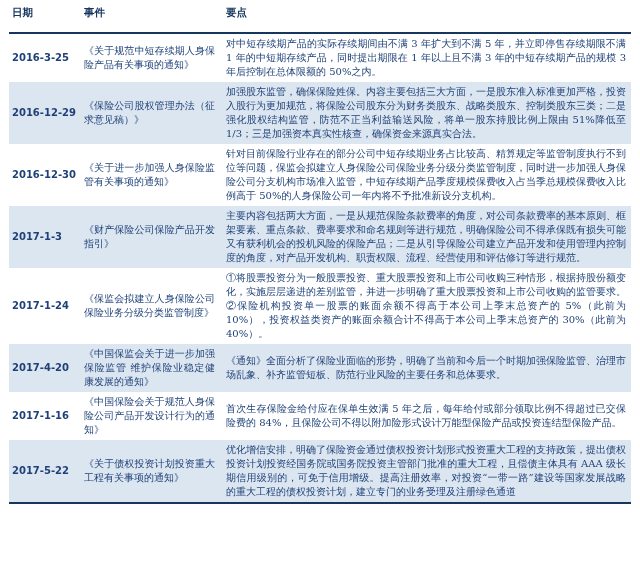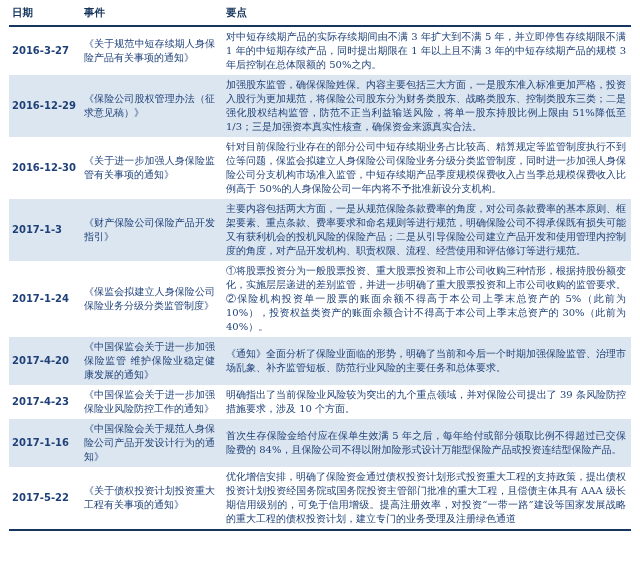--- a/index.html
+++ b/index.html
@@ -28,21 +28,21 @@
     table-layout:fixed;
     border-bottom:2px solid var(--navy);
   }
   col.c-date{width:72px;}
   col.c-event{width:142px;}
   thead th{
     text-align:left;
     color:var(--navy);
     font-weight:bold;
     font-size:10.5px;
-    padding:3px 6px 5px 3px;
+    padding:3px 6px 12px 3px;
     border-bottom:2px solid var(--navy);
     font-family:"DejaVu Sans","Liberation Sans",sans-serif;
     margin-top:20px;
   }
   tbody tr:nth-child(even){background:var(--stripe);}
   tbody td{
     color:var(--text);
     font-size:10px;
     line-height:14px;
     padding:3px 5px 3px 3px;
@@ -78,21 +78,21 @@
     </colgroup>
     <thead>
       <tr>
         <th>日期</th>
         <th>事件</th>
         <th>要点</th>
       </tr>
     </thead>
     <tbody>
       <tr>
-        <td class="date">2016-3-27</td>
+        <td class="date">2016-3-25</td>
         <td class="event">《关于规范中短存续期人身保险产品有关事项的通知》</td>
         <td class="points">对中短存续期产品的实际存续期间由不满 3 年扩大到不满 5 年，并立即停售存续期限不满 1 年的中短期存续产品，同时提出期限在 1 年以上且不满 3 年的中短存续期产品的规模 3 年后控制在总体限额的 50%之内。</td>
       </tr>
       <tr>
         <td class="date">2016-12-29</td>
         <td class="event">《保险公司股权管理办法（征求意见稿）》</td>
         <td class="points">加强股东监管，确保保险姓保。内容主要包括三大方面，一是股东准入标准更加严格，投资入股行为更加规范，将保险公司股东分为财务类股东、战略类股东、控制类股东三类；二是强化股权结构监管，防范不正当利益输送风险，将单一股东持股比例上限由 51%降低至 1/3；三是加强资本真实性核查，确保资金来源真实合法。</td>
       </tr>
       <tr>
         <td class="date">2016-12-30</td>
@@ -109,25 +109,20 @@
         <td class="event">《保监会拟建立人身保险公司保险业务分级分类监管制度》</td>
         <td class="points">①将股票投资分为一般股票投资、重大股票投资和上市公司收购三种情形，根据持股份额变化，实施层层递进的差别监管，并进一步明确了重大股票投资和上市公司收购的监管要求。
 ②保险机构投资单一股票的账面余额不得高于本公司上季末总资产的 5%（此前为 10%），投资权益类资产的账面余额合计不得高于本公司上季末总资产的 30%（此前为 40%）。</td>
       </tr>
       <tr>
         <td class="date">2017-4-20</td>
         <td class="event">《中国保监会关于进一步加强保险监管 维护保险业稳定健康发展的通知》</td>
         <td class="points">《通知》全面分析了保险业面临的形势，明确了当前和今后一个时期加强保险监管、治理市场乱象、补齐监管短板、防范行业风险的主要任务和总体要求。</td>
       </tr>
       <tr>
-        <td class="date">2017-4-23</td>
-        <td class="event">《中国保监会关于进一步加强保险业风险防控工作的通知》</td>
-        <td class="points">明确指出了当前保险业风险较为突出的九个重点领域，并对保险公司提出了 39 条风险防控措施要求，涉及 10 个方面。</td>
-      </tr>
-      <tr>
         <td class="date">2017-1-16</td>
         <td class="event">《中国保险会关于规范人身保险公司产品开发设计行为的通知》</td>
         <td class="points">首次生存保险金给付应在保单生效满 5 年之后，每年给付或部分领取比例不得超过已交保险费的 84%，且保险公司不得以附加险形式设计万能型保险产品或投资连结型保险产品。</td>
       </tr>
       <tr>
         <td class="date">2017-5-22</td>
         <td class="event">《关于债权投资计划投资重大工程有关事项的通知》</td>
         <td class="points">优化增信安排，明确了保险资金通过债权投资计划形式投资重大工程的支持政策，提出债权投资计划投资经国务院或国务院投资主管部门批准的重大工程，且偿债主体具有 AAA 级长期信用级别的，可免于信用增级。提高注册效率，对投资“一带一路”建设等国家发展战略的重大工程的债权投资计划，建立专门的业务受理及注册绿色通道</td>
       </tr>
     </tbody>

